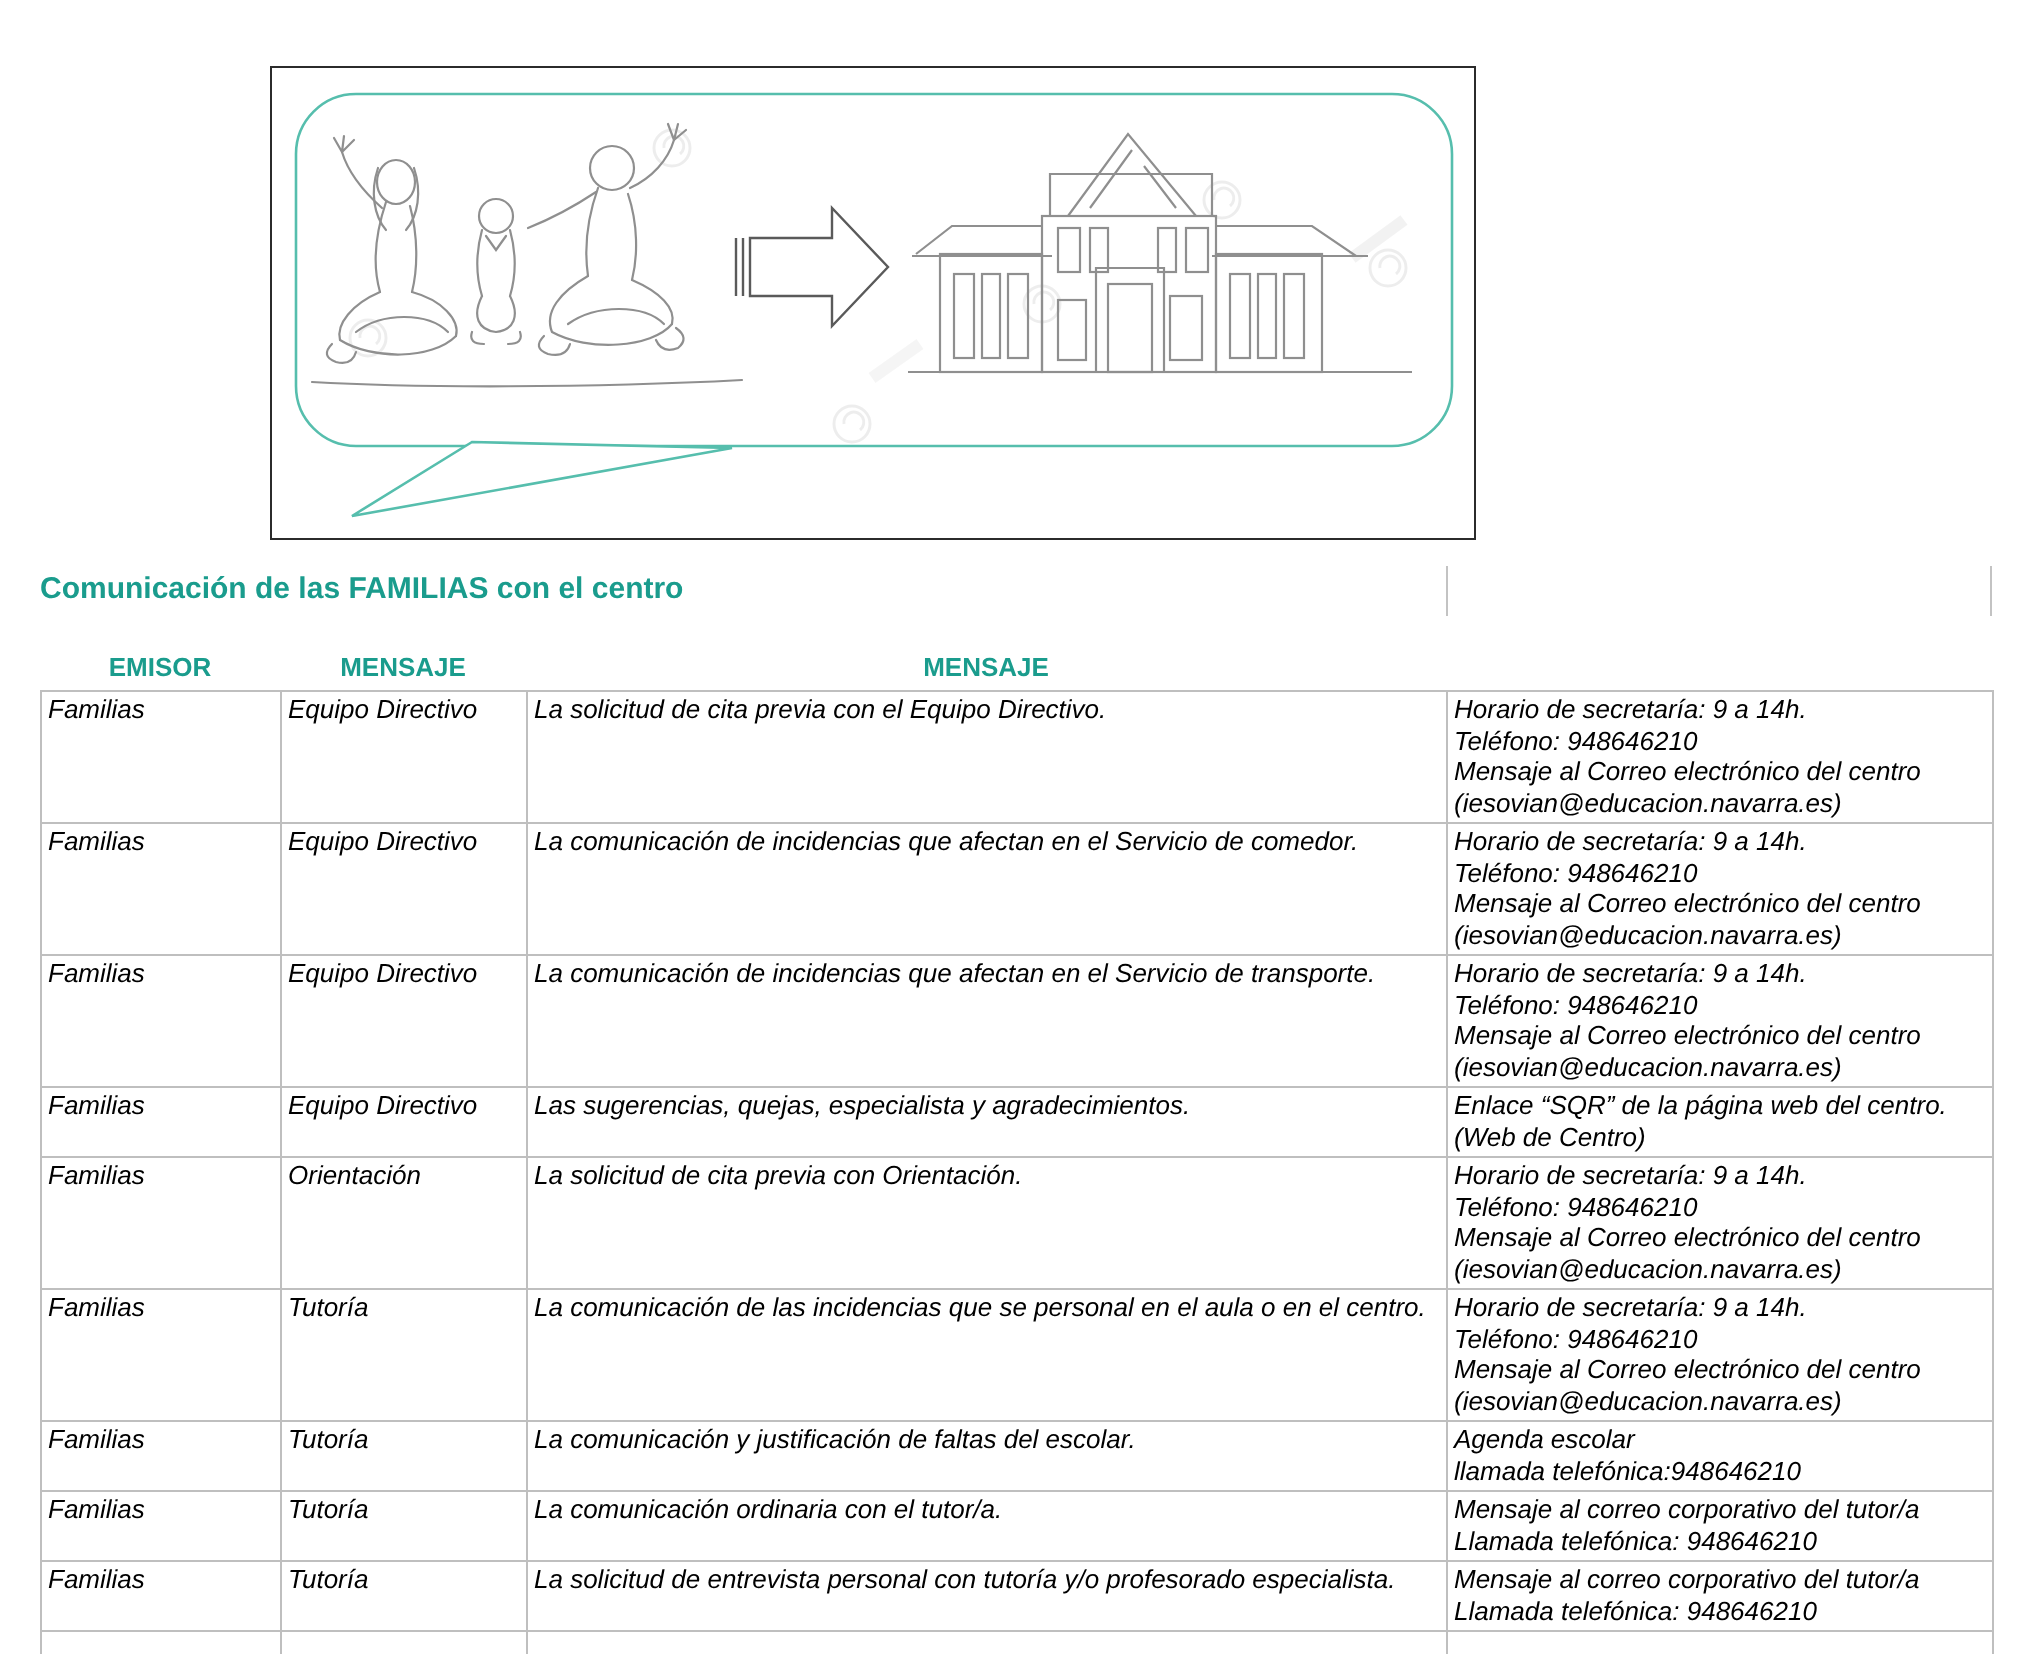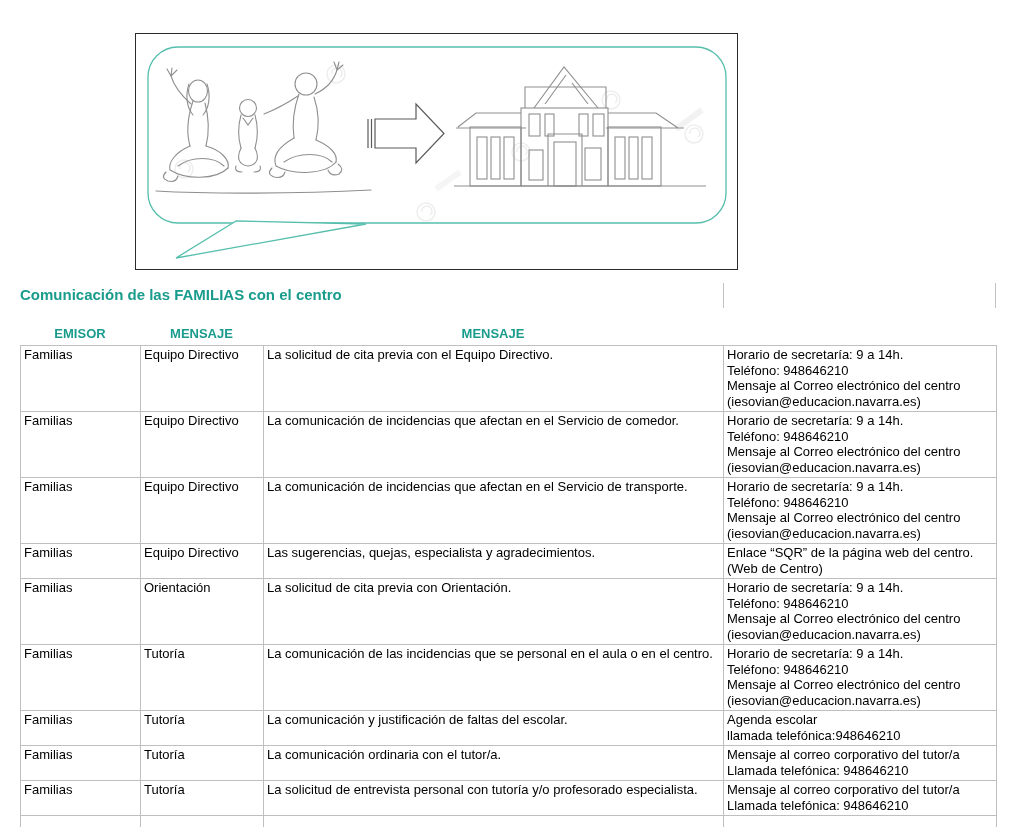--- a/index.html
+++ b/index.html
@@ -26,21 +26,21 @@
   .table-wrap{position:absolute;left:20px;top:326px;width:976px;}
   .col-headers{display:flex;height:19px;font-size:13px;font-weight:bold;color:var(--accent);}
   .col-headers .ch{text-align:center;}
   .ch.c1{width:120px}.ch.c2{width:123px}.ch.c3{width:460px}.ch.c4{width:273px}
   table.comms{
     border-collapse:collapse;table-layout:fixed;width:976px;
     font-size:13px;line-height:15.5px;color:var(--text);
   }
   table.comms td{
     border:1px solid var(--table-border);vertical-align:top;
-    padding:1px 3px 2px 3px;white-space:pre-line;overflow:hidden;
+    padding:1px 3px 2px 3px;white-space:pre-line;overflow:hidden;font-style:italic;
   }
   tr.row-last td{height:22px;}
 </style>
 </head>
 <body>
 
 <div class="image-box">
   <svg width="601" height="235" viewBox="0 0 601 235" xmlns="http://www.w3.org/2000/svg">
 
     <g stroke="rgba(0,0,0,0.07)" fill="none" stroke-width="1.5">

